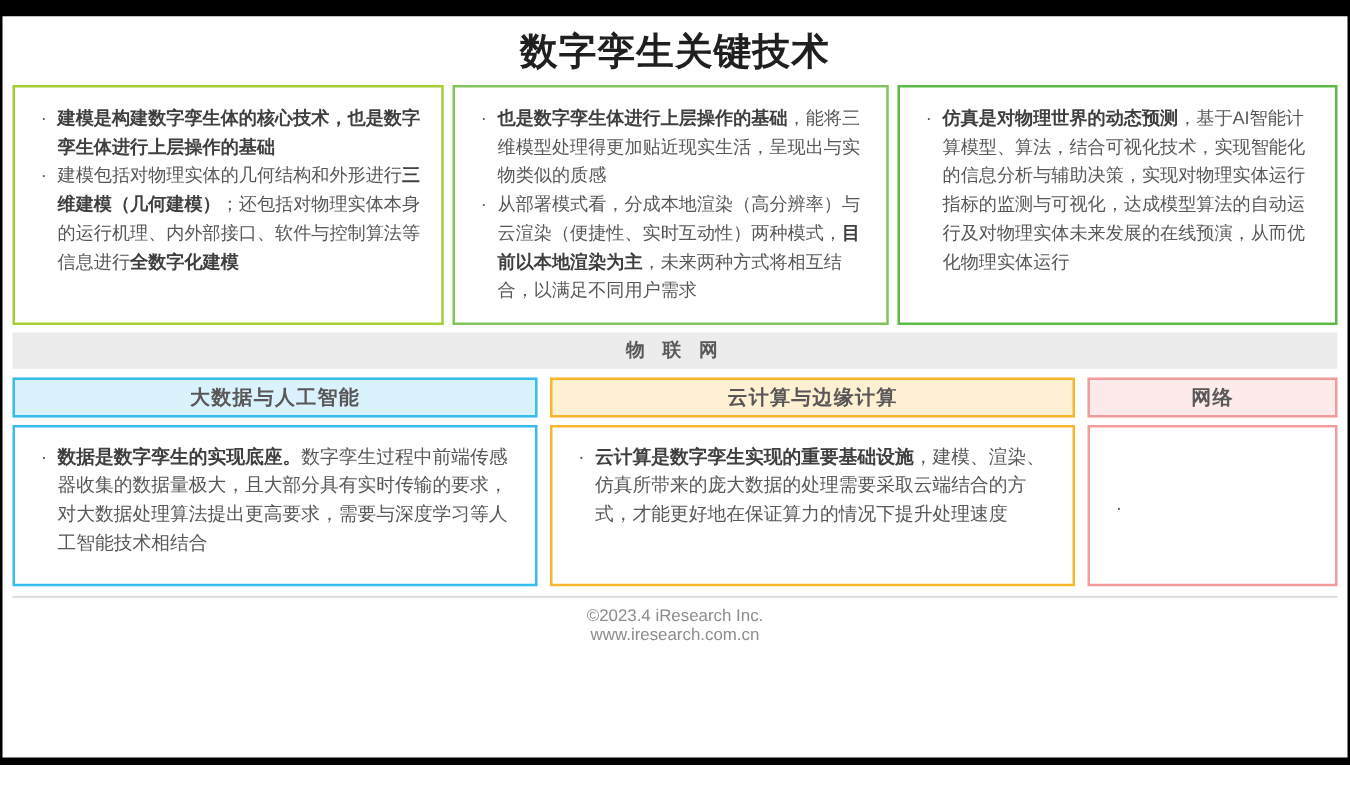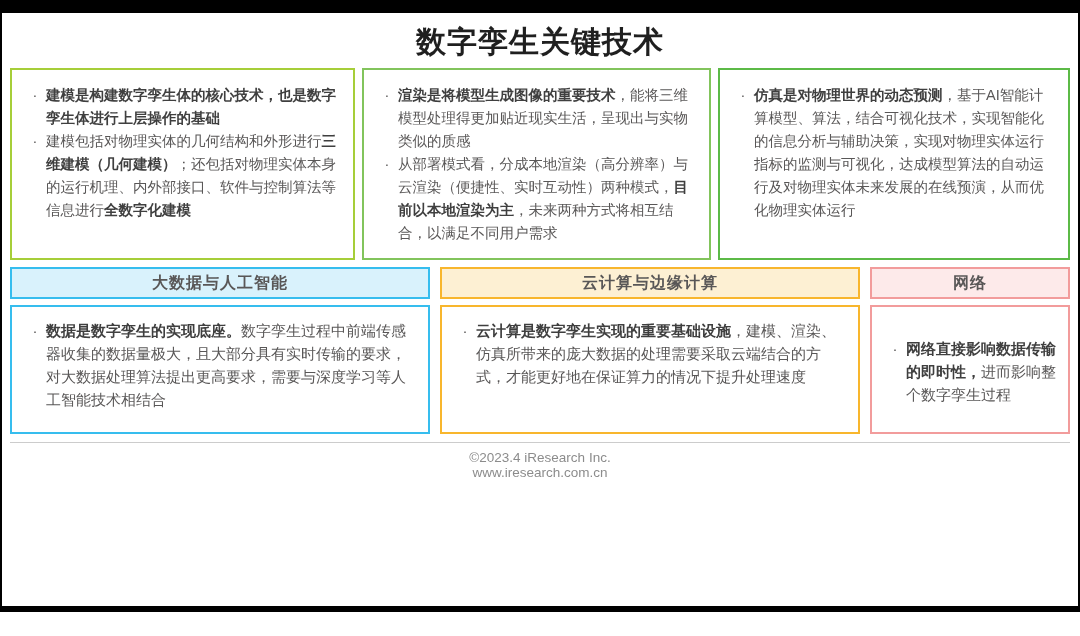--- a/index.html
+++ b/index.html
@@ -98,41 +98,42 @@
               <span class="runs"><span>建模包括对物理实体的几何结构和外形进行</span><b>三维建模（几何建模）</b><span>；还包括对物理实体本身的运行机理、内外部接口、软件与控制算法等信息进行</span><b>全数字化建模</b></span>
             </li>
           </ul>
       </div>
     </div>
     <div class="sec-rendering">
       <div class="tbox">
         <ul class="blist">
             <li>
               <span class="dot">·</span>
-              <span class="runs"><b>渲染是将模型生成图像的重要技术</b><span>，能将三维模型处理得更加贴近现实生活，呈现出与实物类似的质感</span></span>
+              <span class="runs"><b>也是数字孪生体进行上层操作的基础</b><span>，能将三维模型处理得更加贴近现实生活，呈现出与实物类似的质感</span></span>
             </li>
             <li>
               <span class="dot">·</span>
               <span class="runs"><span>从部署模式看，分成本地渲染（高分辨率）与云渲染（便捷性、实时互动性）两种模式，</span><b>目前以本地渲染为主</b><span>，未来两种方式将相互结合，以满足不同用户需求</span></span>
             </li>
           </ul>
       </div>
     </div>
     <div class="sec-simulation">
       <div class="tbox">
         <ul class="blist">
             <li>
               <span class="dot">·</span>
               <span class="runs"><b>仿真是对物理世界的动态预测</b><span>，基于AI智能计算模型、算法，结合可视化技术，实现智能化的信息分析与辅助决策，实现对物理实体运行指标的监测与可视化，达成模型算法的自动运行及对物理实体未来发展的在线预演，从而优化物理实体运行</span></span>
             </li>
           </ul>
       </div>
     </div>
   </div>
 
+  <div class="iot-band">物 联 网</div>
 
   <div class="grid-bottom hdr-row">
     <div class="sec-bigdata">
       <div class="hdr2">
         <span>大数据与人工智能</span>
       </div>
     </div>
     <div class="sec-cloud">
       <div class="hdr2">
         <span>云计算与边缘计算</span>
@@ -164,21 +165,20 @@
               <span class="runs"><b>云计算是数字孪生实现的重要基础设施</b><span>，建模、渲染、仿真所带来的庞大数据的处理需要采取云端结合的方式，才能更好地在保证算力的情况下提升处理速度</span></span>
             </li>
           </ul>
       </div>
     </div>
     <div class="sec-network">
       <div class="bbox">
         <ul class="blist">
             <li>
               <span class="dot">·</span>
-              <span class="runs"><b>网络直接影响数据传输的即时性，</b><span>进而影响整个数字孪生过程</span></span>
             </li>
           </ul>
       </div>
     </div>
   </div>
 
   <div class="divider"></div>
   <div class="footer-bar">
     <span>©2023.4 iResearch Inc.</span>
     <span>www.iresearch.com.cn</span>

